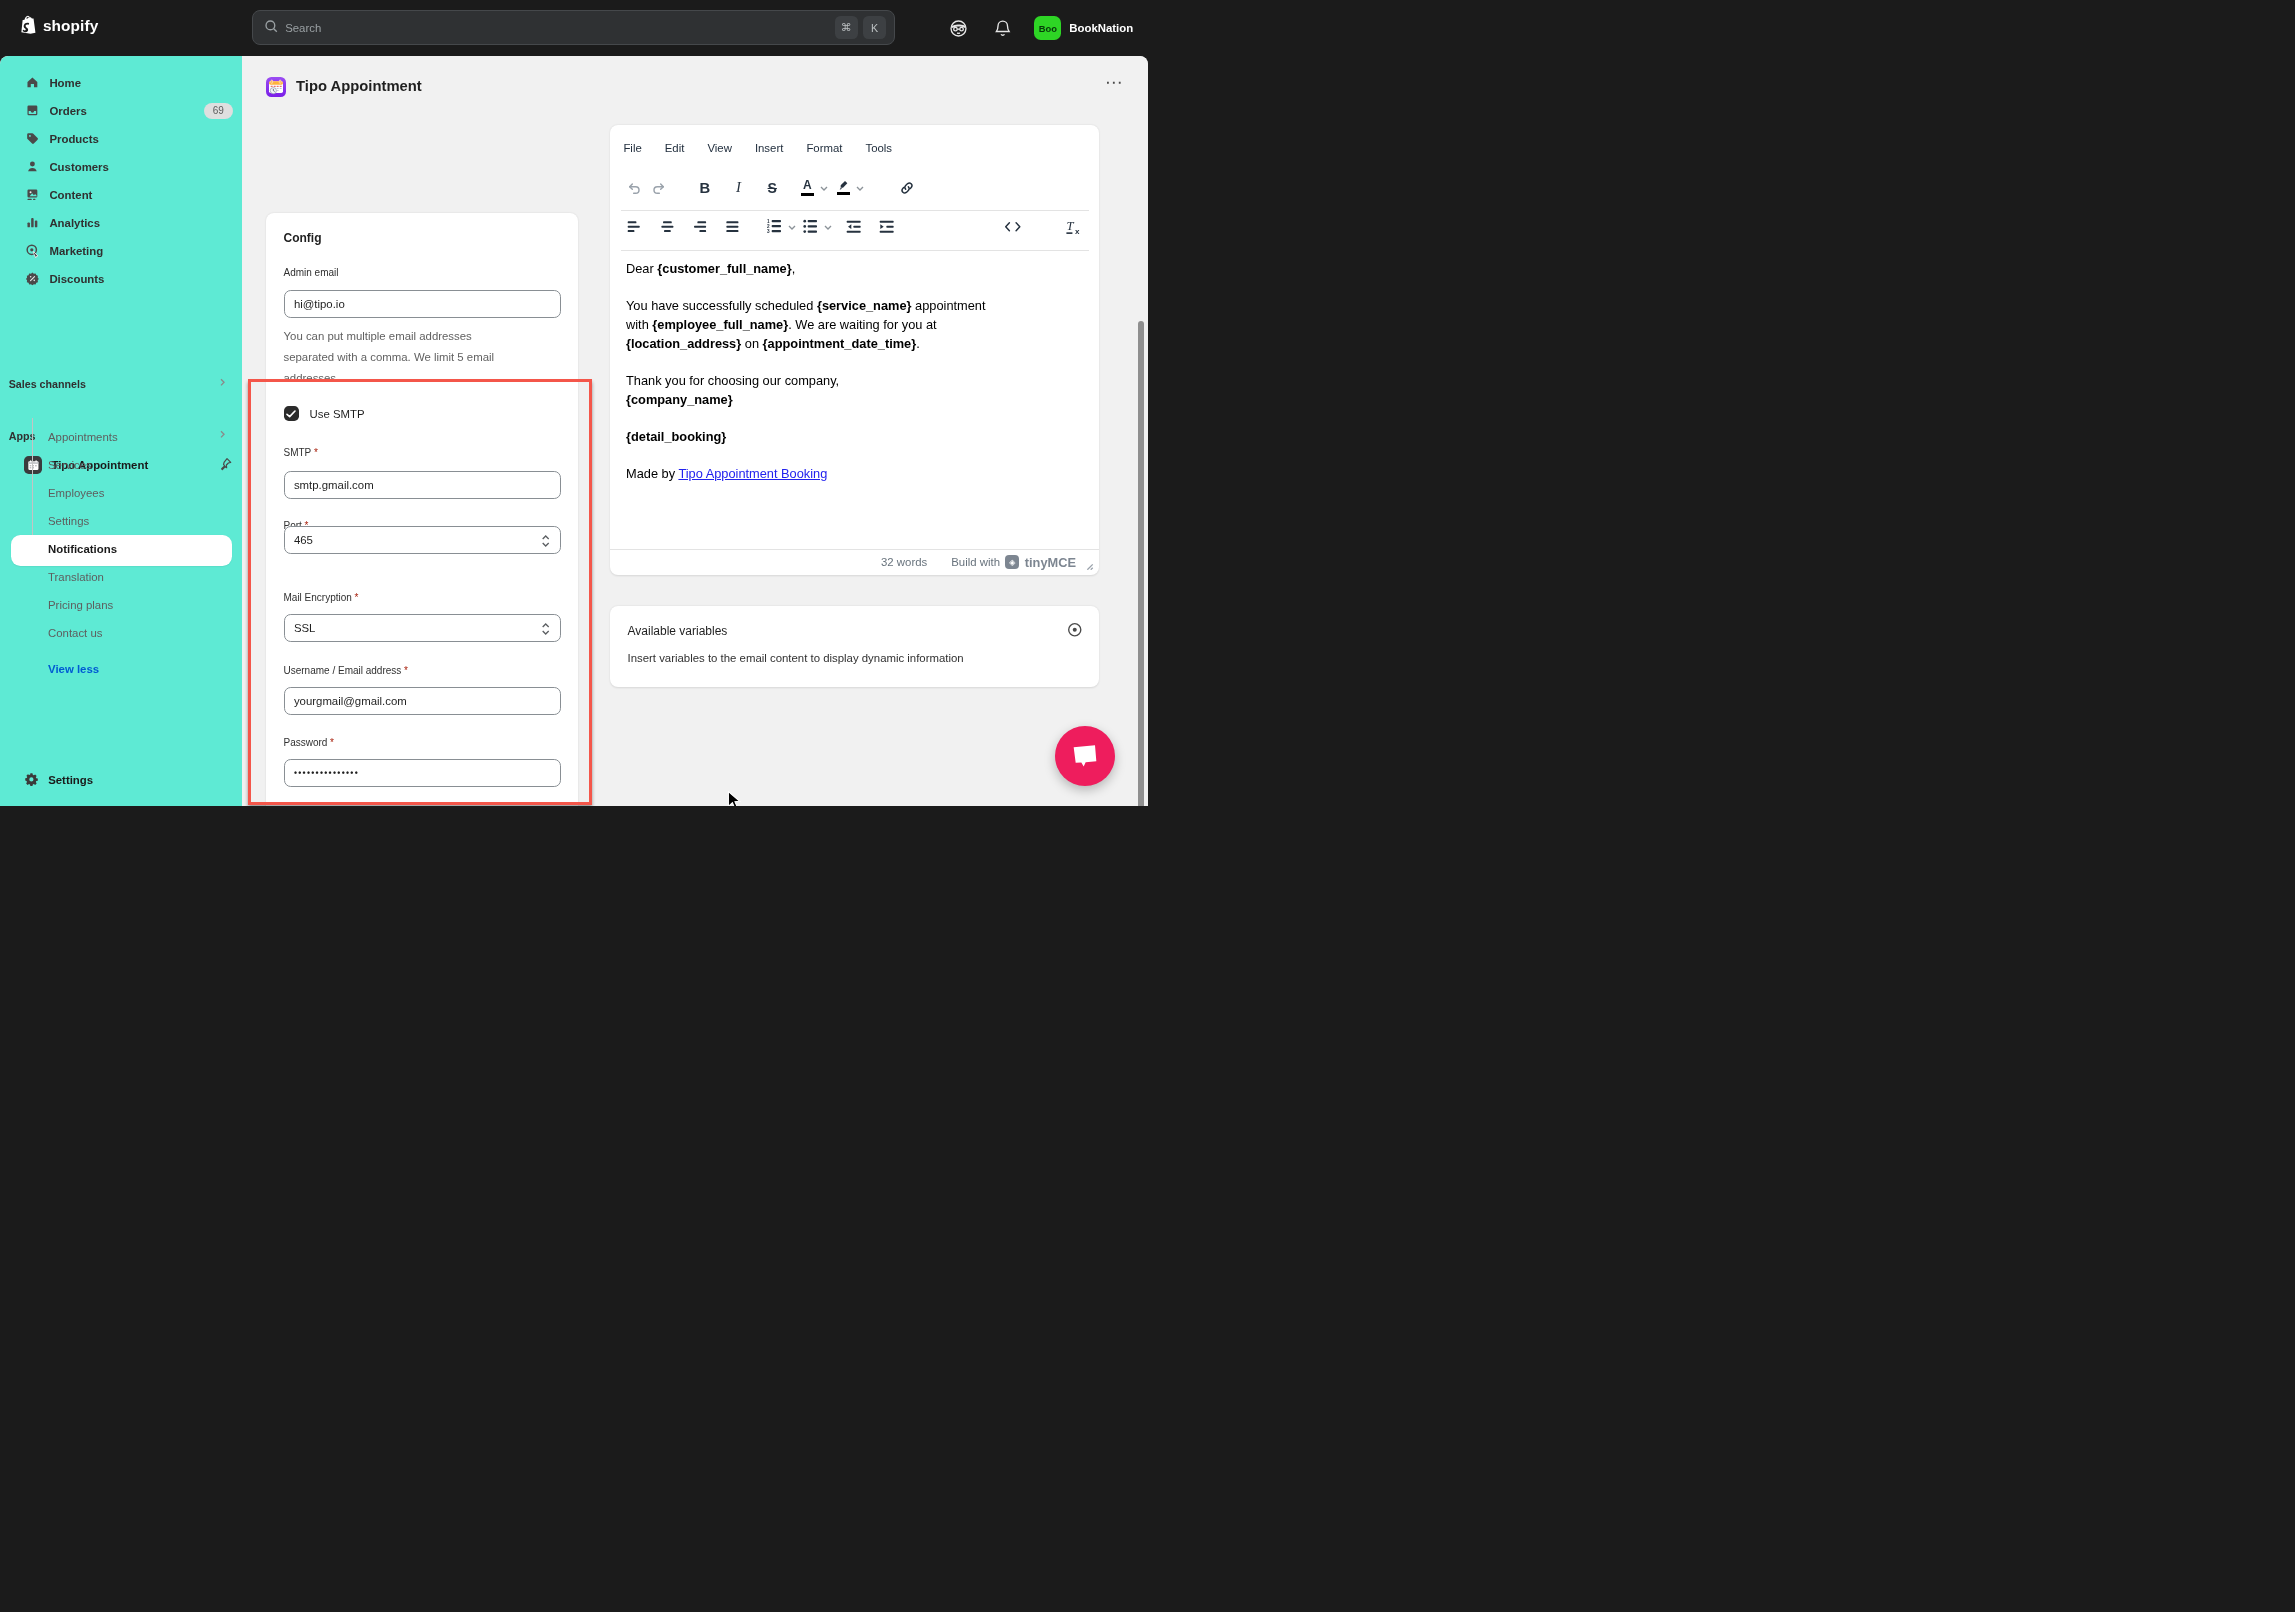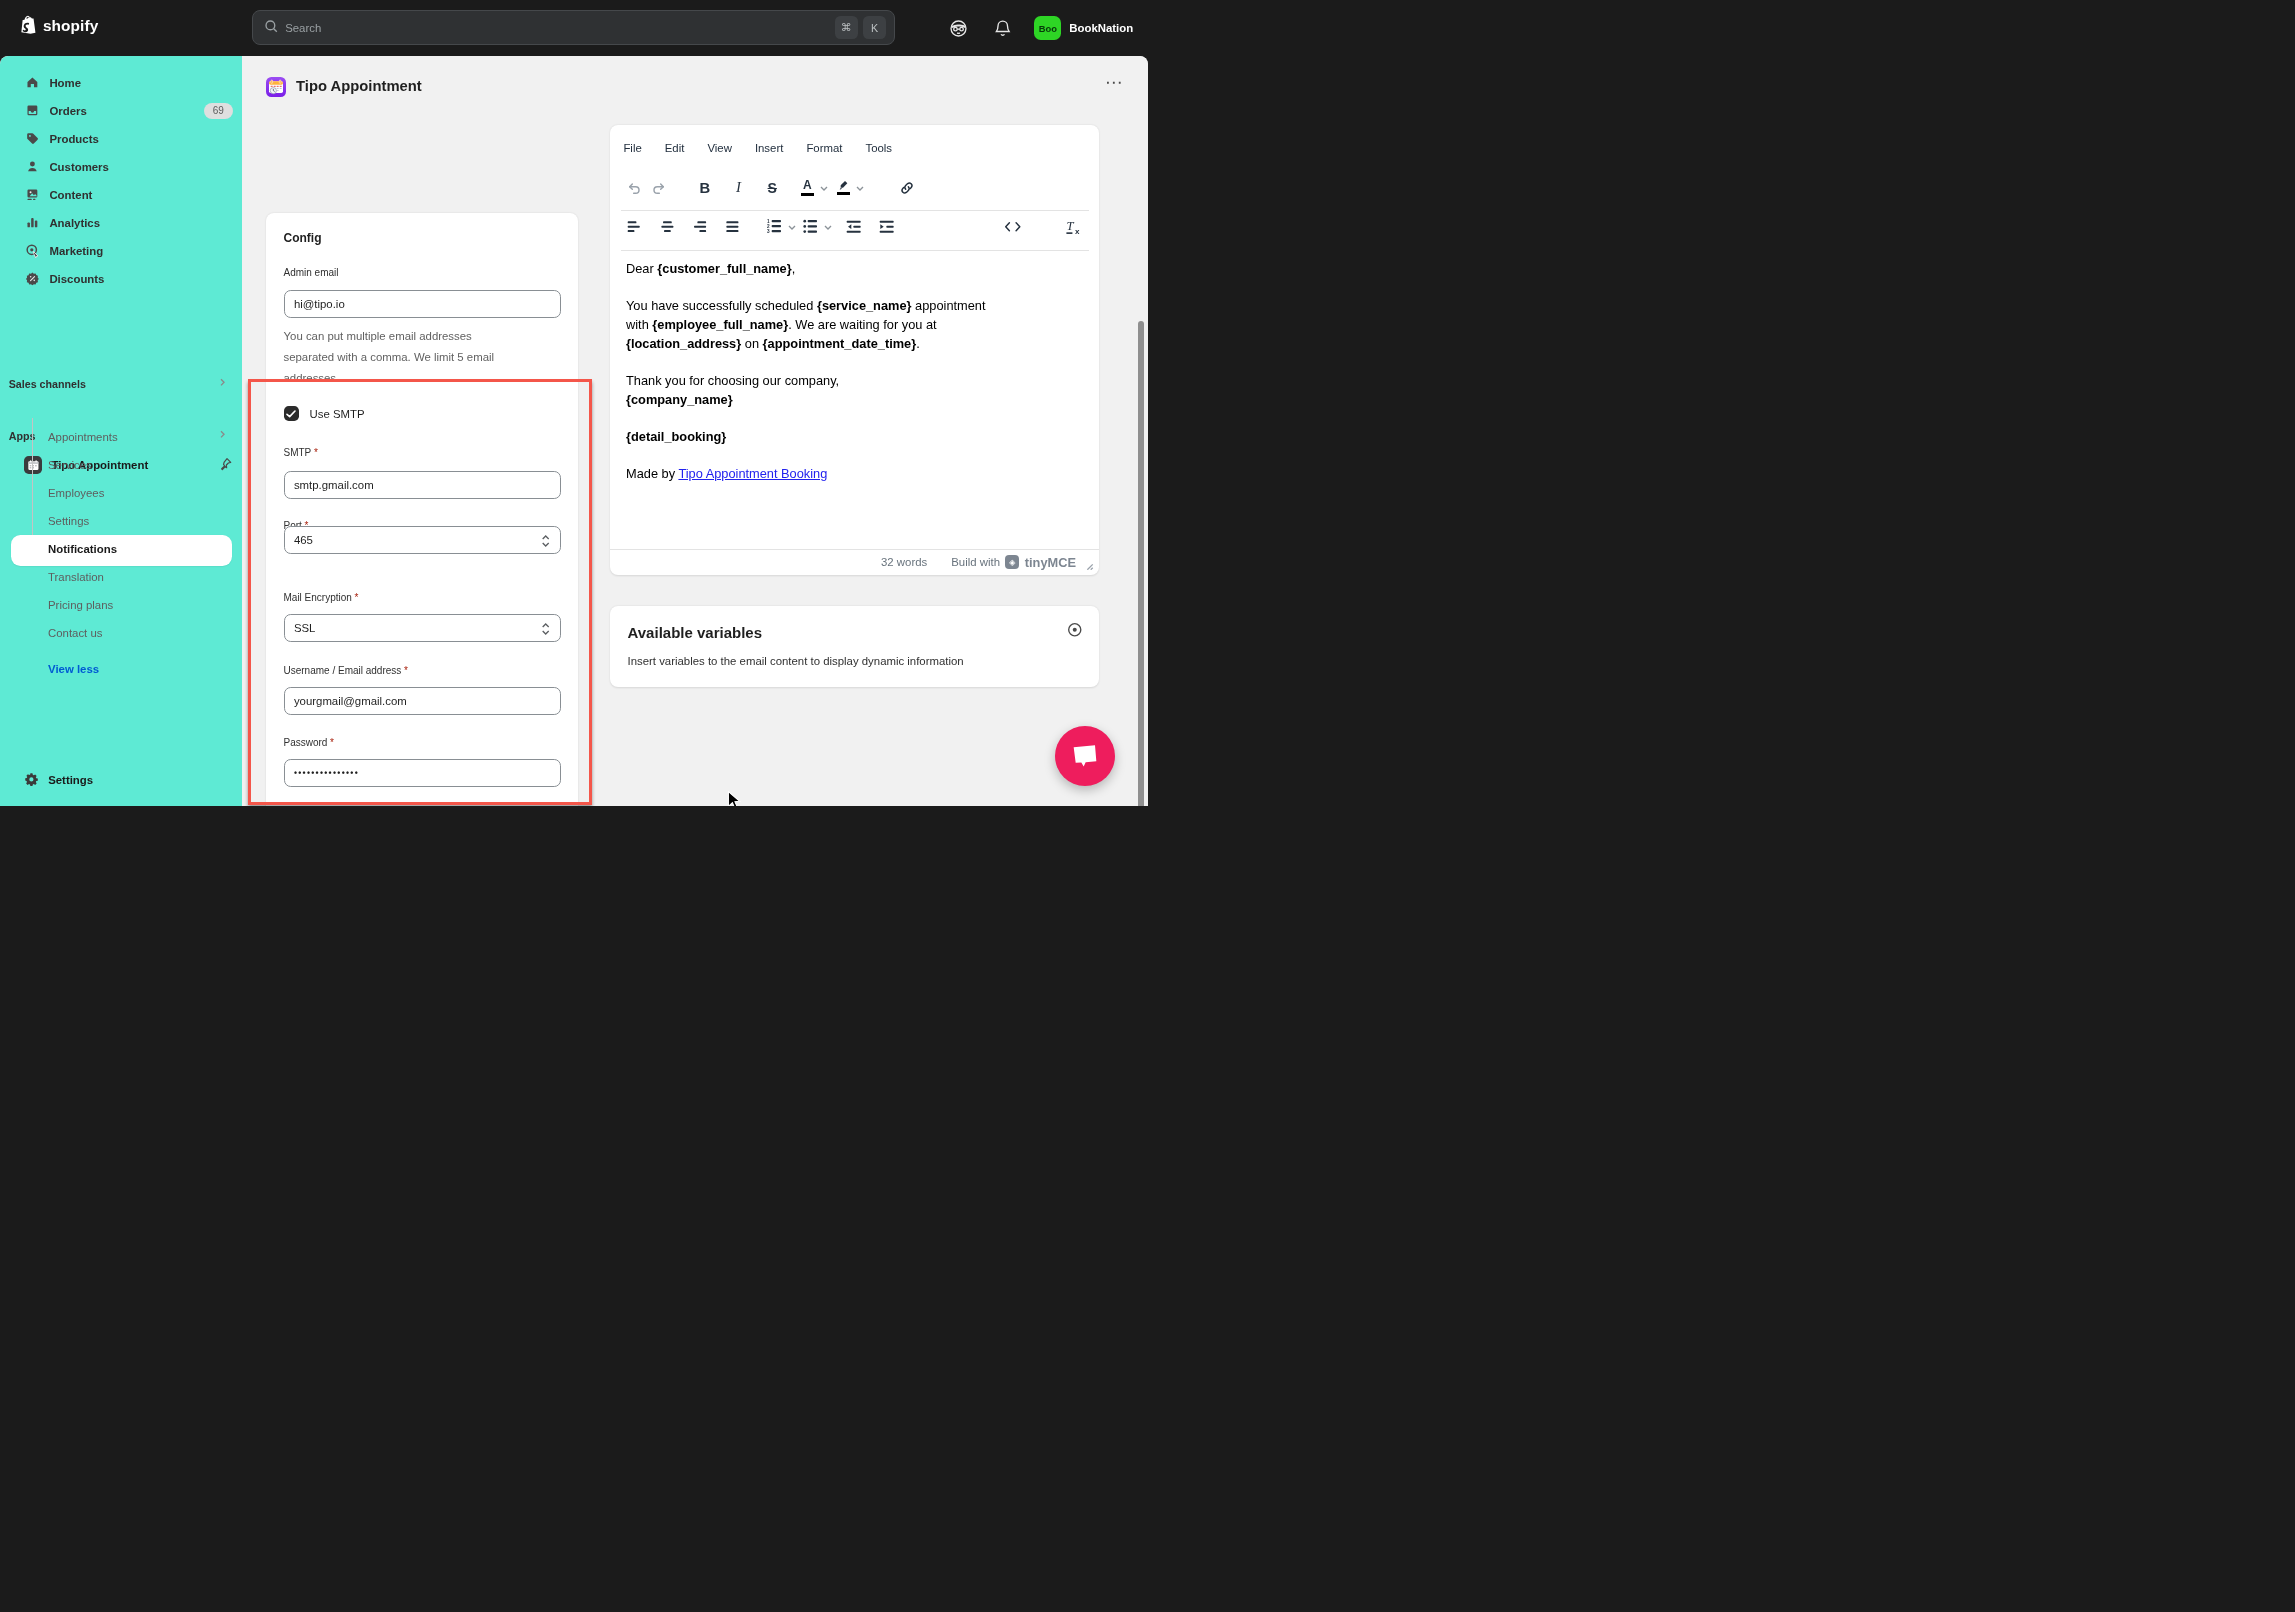--- a/index.html
+++ b/index.html
@@ -93,21 +93,21 @@
   .editor-content a { color:#2222ee; text-decoration:underline; cursor:pointer; }
   .statusbar { position:absolute; left:0; top:424px; width:489px; height:26px; border-top:0.7px solid #e3e3e3; display:flex; align-items:center; justify-content:flex-end; gap:24px; padding-right:23px; color:#68737d; }
   .statusbar .words { font-size:11.4px; }
   .buildwith { display:flex; align-items:center; gap:5.4px; }
   .buildwith .bw { font-size:11.4px; }
   .mcelogo { width:14px; height:14px; border-radius:4px; background:#7d8691; color:#fff; display:flex; align-items:center; justify-content:center; font-size:8px; }
   .mcename { font-size:12.8px; font-weight:bold; color:#7d8691; }
   .resize-handle { position:absolute; right:5.4px; bottom:5.4px; width:9.4px; height:9.4px; cursor:nwse-resize; }
 
   .vars-card { position:absolute; left:368px; top:492px; width:489px; height:81px; padding:17.5px; }
-  .vars-title { font-size:15px; font-weight:bold; color:#1f1f1f; }
+  .vars-title { font-size:12px; font-weight:normal; color:#1f1f1f; }
   .vars-desc { font-size:11.4px; color:#303030; margin-top:14.8px; }
   .eye-btn { position:absolute; right:16px; top:14.8px; color:#4a4a4a; cursor:pointer; }
 
   
   .chat-fab { position:absolute; left:1055px; top:726px; width:60px; height:60px; border-radius:50%; background:var(--chat-pink,#ee1d5d); box-shadow:0 4px 10.7px rgba(0,0,0,.25); display:flex; align-items:center; justify-content:center; cursor:pointer; z-index:60; }
   .scrollbar { position:absolute; left:1138px; top:321px; width:6px; height:490px; background:#8f8f8f; border-radius:3.4px; z-index:70; cursor:pointer; }
   .cursor { position:absolute; left:727px; top:791px; z-index:99; pointer-events:none; }
 </style>
 </head>
 <body>

